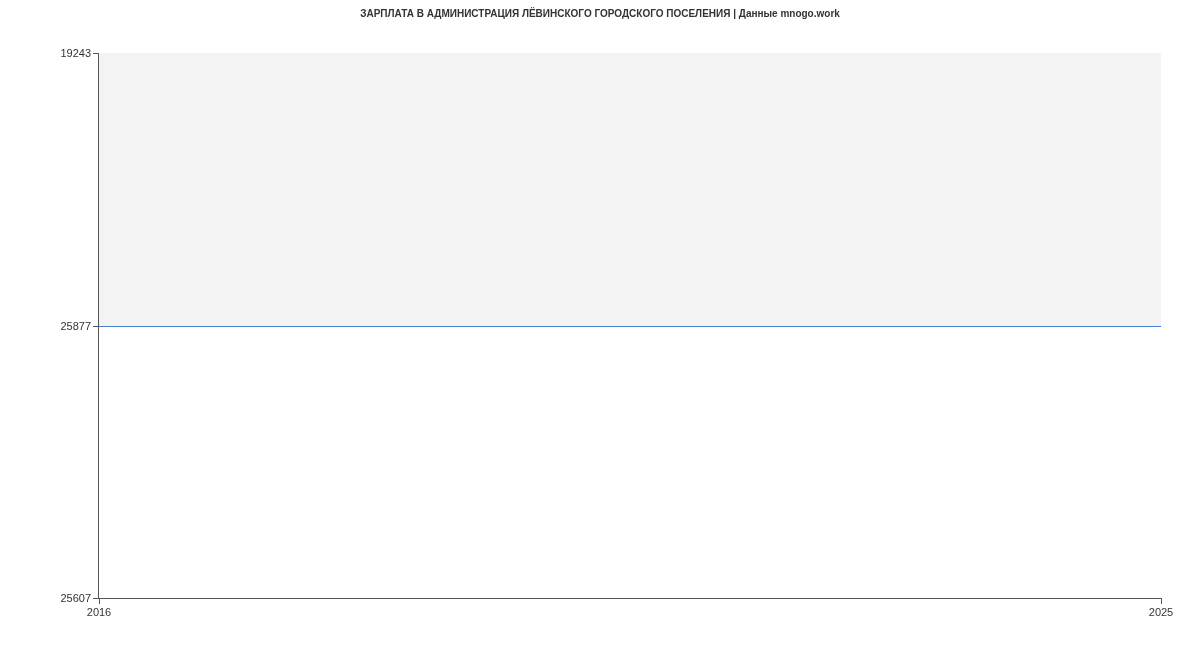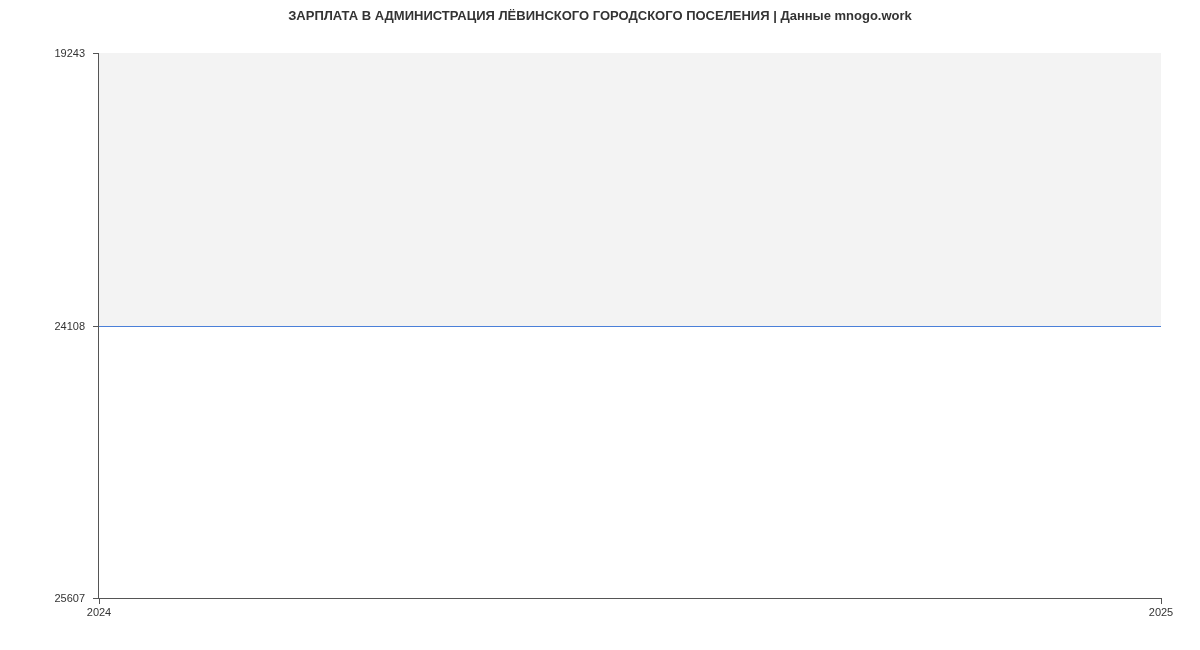--- a/index.html
+++ b/index.html
@@ -8,21 +8,21 @@
       height: 650px;
       font-family: Arial, sans-serif;
       background: #ffffff;
       position: relative;
     }
     .chart-title {
       position: absolute;
       top: 8px;
       left: 50%;
       transform: translateX(-50%);
-      font-size: 13px;
+      font-size: 10px;
       font-weight: bold;
       color: #333;
       white-space: nowrap;
     }
     .plot-area {
       position: absolute;
       left: 98px;
       top: 53px;
       width: 1063px;
       height: 546px;
@@ -56,21 +56,21 @@
     .y-tick {
       position: absolute;
       width: 6px;
       height: 1px;
       background: #555;
       left: -6px;
     }
     .y-tick-label {
       position: absolute;
       right: 100%;
-      margin-right: 14px;
+      margin-right: 8px;
       font-size: 11px;
       color: #333;
       transform: translateY(-50%);
       white-space: nowrap;
     }
     .x-tick {
       position: absolute;
       width: 1px;
       height: 6px;
       background: #555;
@@ -92,21 +92,21 @@
 <div class="chart-title">ЗАРПЛАТА В АДМИНИСТРАЦИЯ ЛЁВИНСКОГО ГОРОДСКОГО ПОСЕЛЕНИЯ | Данные mnogo.work</div>
 
 <div class="plot-area">
   <div class="plot-upper"></div>
   <div class="plot-lower"></div>
   <div class="data-line"></div>
 
   <div class="y-tick" style="top:0%"></div>
   <div class="y-tick-label" style="top:0%">19243</div>
   <div class="y-tick" style="top:50%"></div>
-  <div class="y-tick-label" style="top:50%">24108</div>
+  <div class="y-tick-label" style="top:50%">25877</div>
   <div class="y-tick" style="top:100%"></div>
   <div class="y-tick-label" style="top:100%">25607</div>
 
   <div class="x-tick" style="left:0%"></div>
-  <div class="x-tick-label" style="left:0%">2024</div>
+  <div class="x-tick-label" style="left:0%">2016</div>
   <div class="x-tick" style="left:100%"></div>
   <div class="x-tick-label" style="left:100%">2025</div>
 </div>
 
 </body></html>

